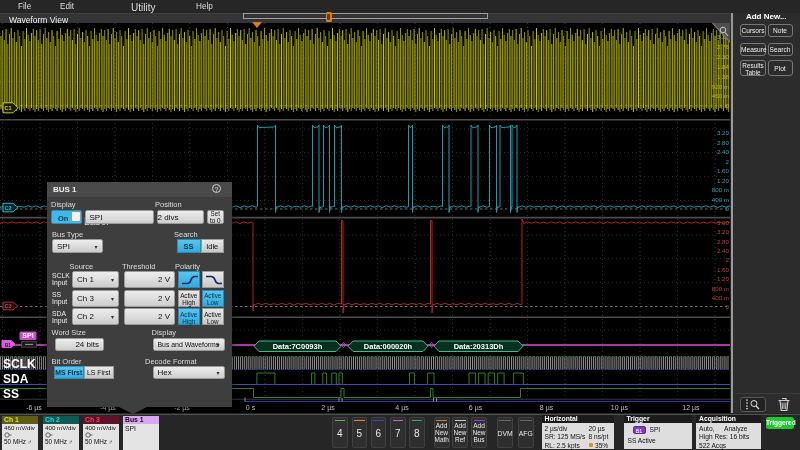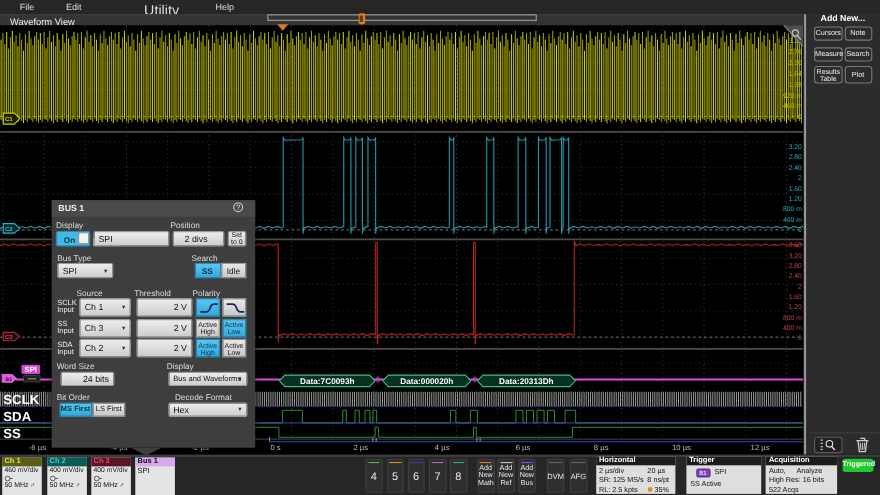--- a/index.html
+++ b/index.html
@@ -2,21 +2,21 @@
 <html><head><meta charset="utf-8"><style>
 *{margin:0;padding:0;box-sizing:border-box}
 html,body{width:800px;height:450px;background:#262626;overflow:hidden;
 font-family:"Liberation Sans",sans-serif;position:relative}
 .abs{position:absolute}
 </style></head><body>
 
 <div class="abs" style="left:0;top:0;width:800px;height:13px;background:#262626">
  <span class="abs" style="left:18px;top:2px;font-size:8.2px;color:#ddd">File</span>
  <span class="abs" style="left:60px;top:2px;font-size:8.2px;color:#ddd">Edit</span>
- <span class="abs" style="left:131px;top:2px;font-size:13px;color:#ddd">Utility</span>
+ <span class="abs" style="left:131px;top:2px;font-size:10px;color:#ddd">Utility</span>
  <span class="abs" style="left:196px;top:2px;font-size:8.2px;color:#ddd">Help</span>
 </div>
 <div class="abs" style="left:0;top:13px;width:800px;height:10px;background:#343434;border-top:1px solid #3f3f3f">
  <span class="abs" style="left:9px;top:0.5px;font-size:8.5px;color:#f0f0f0">Waveform View</span>
 </div>
 <div class="abs" style="left:243px;top:13px;width:245px;height:5.5px;border:1px solid #9f9f9f"></div>
 <div class="abs" style="left:325.5px;top:11.5px;width:6.5px;height:10.5px;background:#d97b1e;border-radius:1.5px"></div>
 <div class="abs" style="left:327.3px;top:14px;width:3px;height:5.5px;background:#6a3c0c;border-radius:1px"></div>
 <div class="abs" style="left:252px;top:22px;width:0;height:0;border-left:5px solid transparent;border-right:5px solid transparent;border-top:6.5px solid #d97b1e;z-index:6"></div>
 <div class="abs" style="left:0;top:23px;width:730px;height:390px;background:#000"></div>
@@ -957,21 +957,21 @@
       <span class="abs" style="left:165px;top:2px;width:9px;height:9px;border:1px solid #ccc;border-radius:50%;color:#ddd;font-size:7px;text-align:center;line-height:9px">?</span>
     </div>
     <span class="abs" style="left:4px;top:18px;font-size:7.5px;color:#ddd">Display</span>
     <span class="abs" style="left:37px;top:34px;font-size:10px;color:#ddd">Label</span>
     <span class="abs" style="left:108px;top:18px;font-size:7.5px;color:#ddd">Position</span>
     <div class="abs" style="left:4px;top:28px;width:31px;height:14px;background:#41b8e8;border-radius:2px;border:1px solid #2a8db8">
       <span class="abs" style="left:6px;top:3px;font-size:7.5px;font-weight:bold;color:#0a3344">On</span>
       <div class="abs" style="left:19px;top:0.5px;width:10px;height:11px;background:#f2f2f2;border-radius:2px;border:1px solid #999"></div>
     </div>
     <div class="abs" style="left:37.5px;top:28px;width:69px;height:14px;background:linear-gradient(#ededed,#cdcdcd);border:1px solid #9a9a9a;border-radius:2px;font-size:8px;color:#111;line-height:13px;text-align:left;padding-left:4px">SPI</div>
-    <div class="abs" style="left:109.5px;top:28px;width:47.5px;height:14px;background:linear-gradient(#ededed,#cdcdcd);border:1px solid #9a9a9a;border-radius:2px;font-size:8px;color:#111;line-height:13px;text-align:center;padding-right:4px">2 divs</div>
+    <div class="abs" style="left:109.5px;top:28px;width:47.5px;height:14px;background:linear-gradient(#ededed,#cdcdcd);border:1px solid #9a9a9a;border-radius:2px;font-size:8px;color:#111;line-height:13px;text-align:left;padding-right:4px">2 divs</div>
     <div class="abs" style="left:159.5px;top:28px;width:17.5px;height:14px;background:linear-gradient(#ededed,#cdcdcd);border:1px solid #9a9a9a;border-radius:2px;font-size:6.3px;color:#111;text-align:center;line-height:6.8px;padding-top:0.5px">Set<br>to 0</div>
     <span class="abs" style="left:5px;top:48.5px;font-size:7.5px;color:#ddd">Bus Type</span>
     <span class="abs" style="left:127px;top:48.5px;font-size:7.5px;color:#ddd">Search</span>
     <div class="abs" style="left:5px;top:57px;width:50.5px;height:14.5px;background:linear-gradient(#ededed,#cdcdcd);border:1px solid #9a9a9a;border-radius:2px;font-size:8px;color:#111;line-height:13.5px;padding-left:4px;white-space:nowrap">SPI<span style="position:absolute;right:4px;top:3.0px;font-size:6px;line-height:8px;color:#333">▾</span></div>
     <div class="abs" style="left:129.5px;top:57px;width:24px;height:14.5px;background:linear-gradient(#5bc4ee,#2fabde);border:1px solid #2a8db8;font-size:7.5px;font-weight:bold;color:#0a3344;text-align:center;line-height:14.5px">SS</div>
     <div class="abs" style="left:153.5px;top:57px;width:23.5px;height:14.5px;background:linear-gradient(#e8e8e8,#c8c8c8);border:1px solid #9a9a9a;font-size:7.5px;color:#111;text-align:center;line-height:14.5px">Idle</div>
     <span class="abs" style="left:22.5px;top:80px;font-size:7.5px;color:#ddd">Source</span>
     <span class="abs" style="left:75px;top:80px;font-size:7.5px;color:#ddd">Threshold</span>
     <span class="abs" style="left:128px;top:80px;font-size:7.5px;color:#ddd">Polarity</span>
     <div class="abs" style="left:5px;top:90.5px;font-size:6.8px;color:#eee;line-height:7px">SCLK<br>Input</div>
@@ -995,21 +995,21 @@
     </div>
     <div class="abs" style="left:130.5px;top:108px;width:22.5px;height:17px;background:linear-gradient(#e8e8e8,#c8c8c8);border:1px solid #9a9a9a;font-size:6.3px;color:#111;text-align:center;line-height:7px;padding-top:1.5px">Active<br>High</div>
     <div class="abs" style="left:154.5px;top:108px;width:22.5px;height:17px;background:linear-gradient(#5bc4ee,#2fabde);border:1px solid #2a8db8;font-size:6.3px;color:#0a3344;text-align:center;line-height:7px;padding-top:1.5px">Active<br>Low</div>
     <div class="abs" style="left:130.5px;top:126.5px;width:22.5px;height:17px;background:linear-gradient(#5bc4ee,#2fabde);border:1px solid #2a8db8;font-size:6.3px;color:#0a3344;text-align:center;line-height:7px;padding-top:1.5px">Active<br>High</div>
     <div class="abs" style="left:154.5px;top:126.5px;width:22.5px;height:17px;background:linear-gradient(#e8e8e8,#c8c8c8);border:1px solid #9a9a9a;font-size:6.3px;color:#111;text-align:center;line-height:7px;padding-top:1.5px">Active<br>Low</div>
     <span class="abs" style="left:4.5px;top:146px;font-size:7.5px;color:#ddd">Word Size</span>
     <span class="abs" style="left:104.5px;top:146px;font-size:7.5px;color:#ddd">Display</span>
     <div class="abs" style="left:8px;top:156px;width:49px;height:13.5px;background:linear-gradient(#ededed,#cdcdcd);border:1px solid #9a9a9a;border-radius:2px;font-size:8px;color:#111;line-height:12.5px;text-align:right;padding-right:4px">24 bits</div>
     <div class="abs" style="left:105.5px;top:156px;width:72px;height:13.5px;background:linear-gradient(#ededed,#cdcdcd);border:1px solid #9a9a9a;border-radius:2px;font-size:6.9px;color:#111;line-height:12.5px;padding-left:4px;white-space:nowrap">Bus and Waveforms<span style="position:absolute;right:4px;top:2.5px;font-size:6px;line-height:8px;color:#333">▾</span></div>
     <span class="abs" style="left:4.5px;top:175.5px;font-size:7.5px;color:#ddd">Bit Order</span>
-    <span class="abs" style="left:112px;top:175.5px;font-size:7.5px;color:#ddd">Decode Format</span>
+    <span class="abs" style="left:98px;top:175.5px;font-size:7.5px;color:#ddd">Decode Format</span>
     <div class="abs" style="left:6.5px;top:184.5px;width:30.5px;height:12.5px;background:linear-gradient(#5bc4ee,#2fabde);border:1px solid #2a8db8;font-size:6.8px;font-weight:bold;color:#0a3344;text-align:center;line-height:12.5px">MS First</div>
     <div class="abs" style="left:37px;top:184.5px;width:29.5px;height:12.5px;background:linear-gradient(#e8e8e8,#c8c8c8);border:1px solid #9a9a9a;font-size:6.8px;color:#111;text-align:center;line-height:12.5px">LS First</div>
     <div class="abs" style="left:105.5px;top:184.5px;width:72px;height:12.5px;background:linear-gradient(#ededed,#cdcdcd);border:1px solid #9a9a9a;border-radius:2px;font-size:8px;color:#111;line-height:11.5px;padding-left:4px;white-space:nowrap">Hex<span style="position:absolute;right:4px;top:2.0px;font-size:6px;line-height:8px;color:#333">▾</span></div>
   </div>
 <div class="abs" style="left:119px;top:407px;width:0;height:0;border-left:14.5px solid transparent;border-right:14.5px solid transparent;border-top:7px solid #3e3e3e"></div>
 <div class="abs" style="left:730.5px;top:13px;width:2px;height:400px;background:#999"></div>
 <div class="abs" style="left:732.5px;top:13px;width:67.5px;height:400px;background:#2c2c2c"></div>
 <div class="abs" style="left:732.5px;top:12px;width:67.5px;height:9px;text-align:center;font-size:8px;font-weight:bold;color:#fff">Add New...</div>
 <div class="abs" style="left:740px;top:23.5px;width:26px;height:13.5px;border:1px solid #787878;border-radius:3px;color:#eee;font-size:6.6px;text-align:center;line-height:12.5px">Cursors</div>
 <div class="abs" style="left:767.5px;top:23.5px;width:25px;height:13.5px;border:1px solid #787878;border-radius:3px;color:#eee;font-size:6.6px;text-align:center;line-height:12.5px">Note</div>

